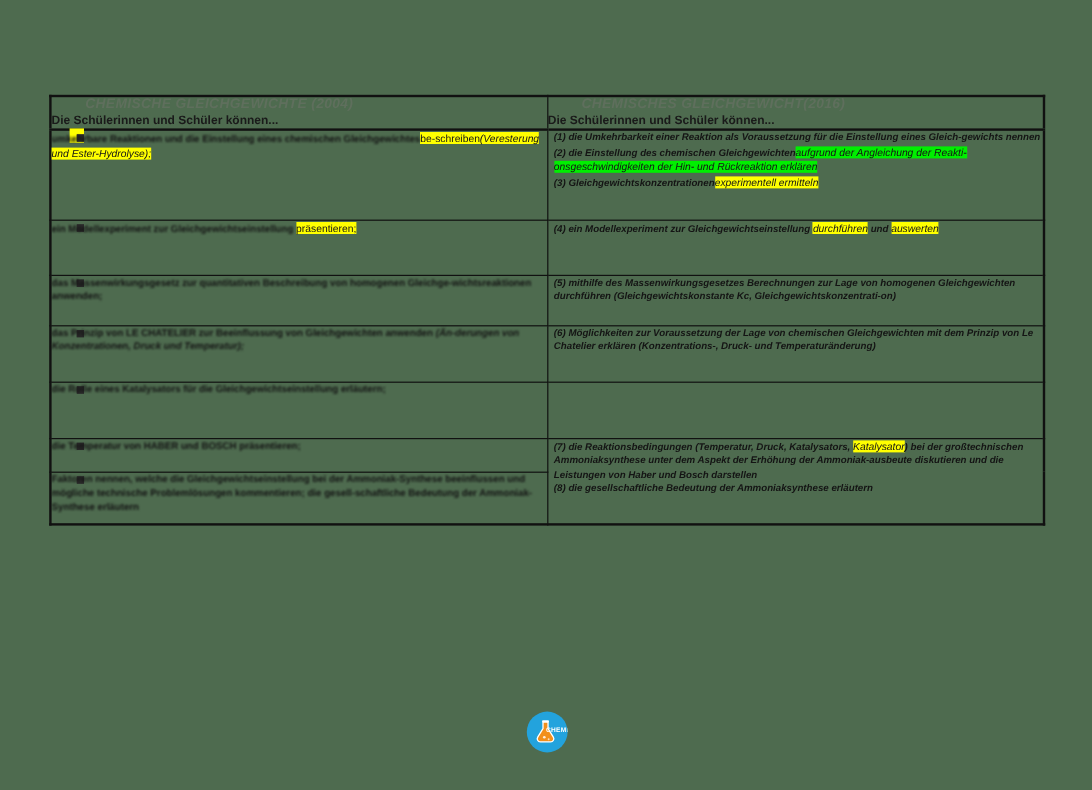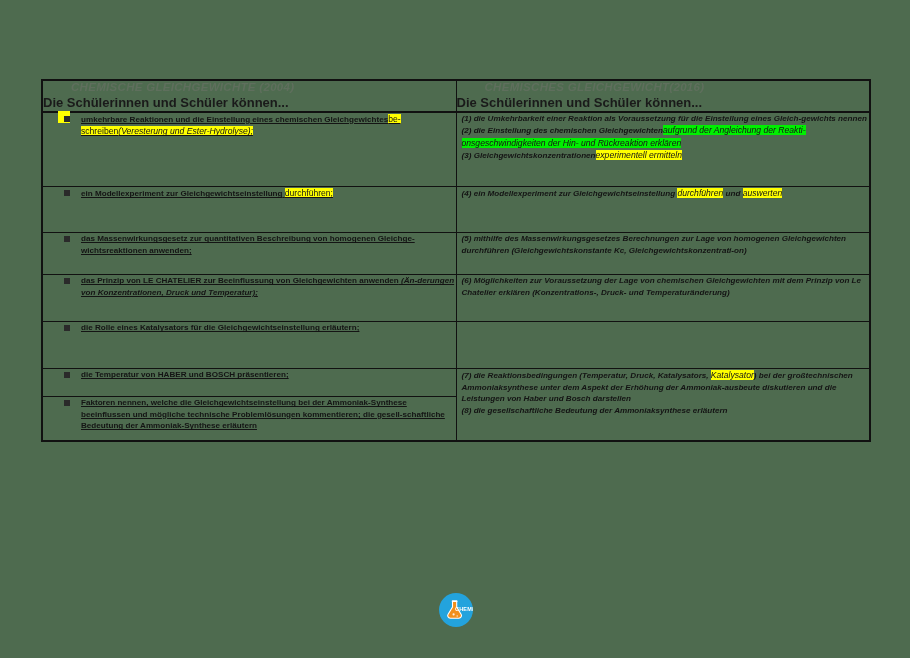--- a/index.html
+++ b/index.html
@@ -49,21 +49,21 @@
     font-weight: bold;
     font-size: 11.5px;
     letter-spacing: .3px;
     color: #5f6f5d;
     line-height: 1.15;
     white-space: nowrap;
     padding-left: 28px;
   }
   .hdr-sub {
     font-weight: bold;
-    font-size: 13px;
+    font-size: 10px;
     color: #1a1a1a;
     line-height: 1.2;
     margin-top: 1px;
   }
 
   
   .body-cell {
     padding: 5px 6px 5px 6px;
     font-size: 8.1px;
     line-height: 1.42;
@@ -73,23 +73,21 @@
   .body-cell.right-cell { padding-left: 5px; }
 
   
   ul.bullets {
     list-style: none;
     margin: 0;
     padding: 0;
   }
   ul.bullets > li {
     position: relative;
-    padding-left: 38px;
     margin: 0;
-    text-decoration: underline;
   }
   ul.bullets > li::before {
     content: "";
     position: absolute;
     left: 21px;
     top: 3px;
     width: 4px;
     height: 4px;
     background: #2a2a2a;
     border: 1px solid #2a2a2a;
@@ -219,21 +217,21 @@
             <span class="blur-lite">Gleichgewichtskonzentrationen</span><span class="hl-y ins">experimentell ermitteln</span>
           </div>
         </td>
       </tr>
 
       <tr class="r2">
         <td class="body-cell">
           <ul class="bullets">
             <li>
               <span class="blur">ein Modellexperiment zur Gleichgewichtseinstellung</span>
-              <span class="hl-y ins">durchführen;</span>
+              <span class="hl-y ins">präsentieren;</span>
             </li>
           </ul>
         </td>
         <td class="body-cell right-cell">
           <div class="num-item">
             <span class="blur-lite">(4)</span>
             <span class="blur-lite">ein Modellexperiment zur Gleichgewichtseinstellung</span>
             <span class="hl-y ins">durchführen</span>
             <span class="blur-lite">und</span>
             <span class="hl-y ins">auswerten</span>

